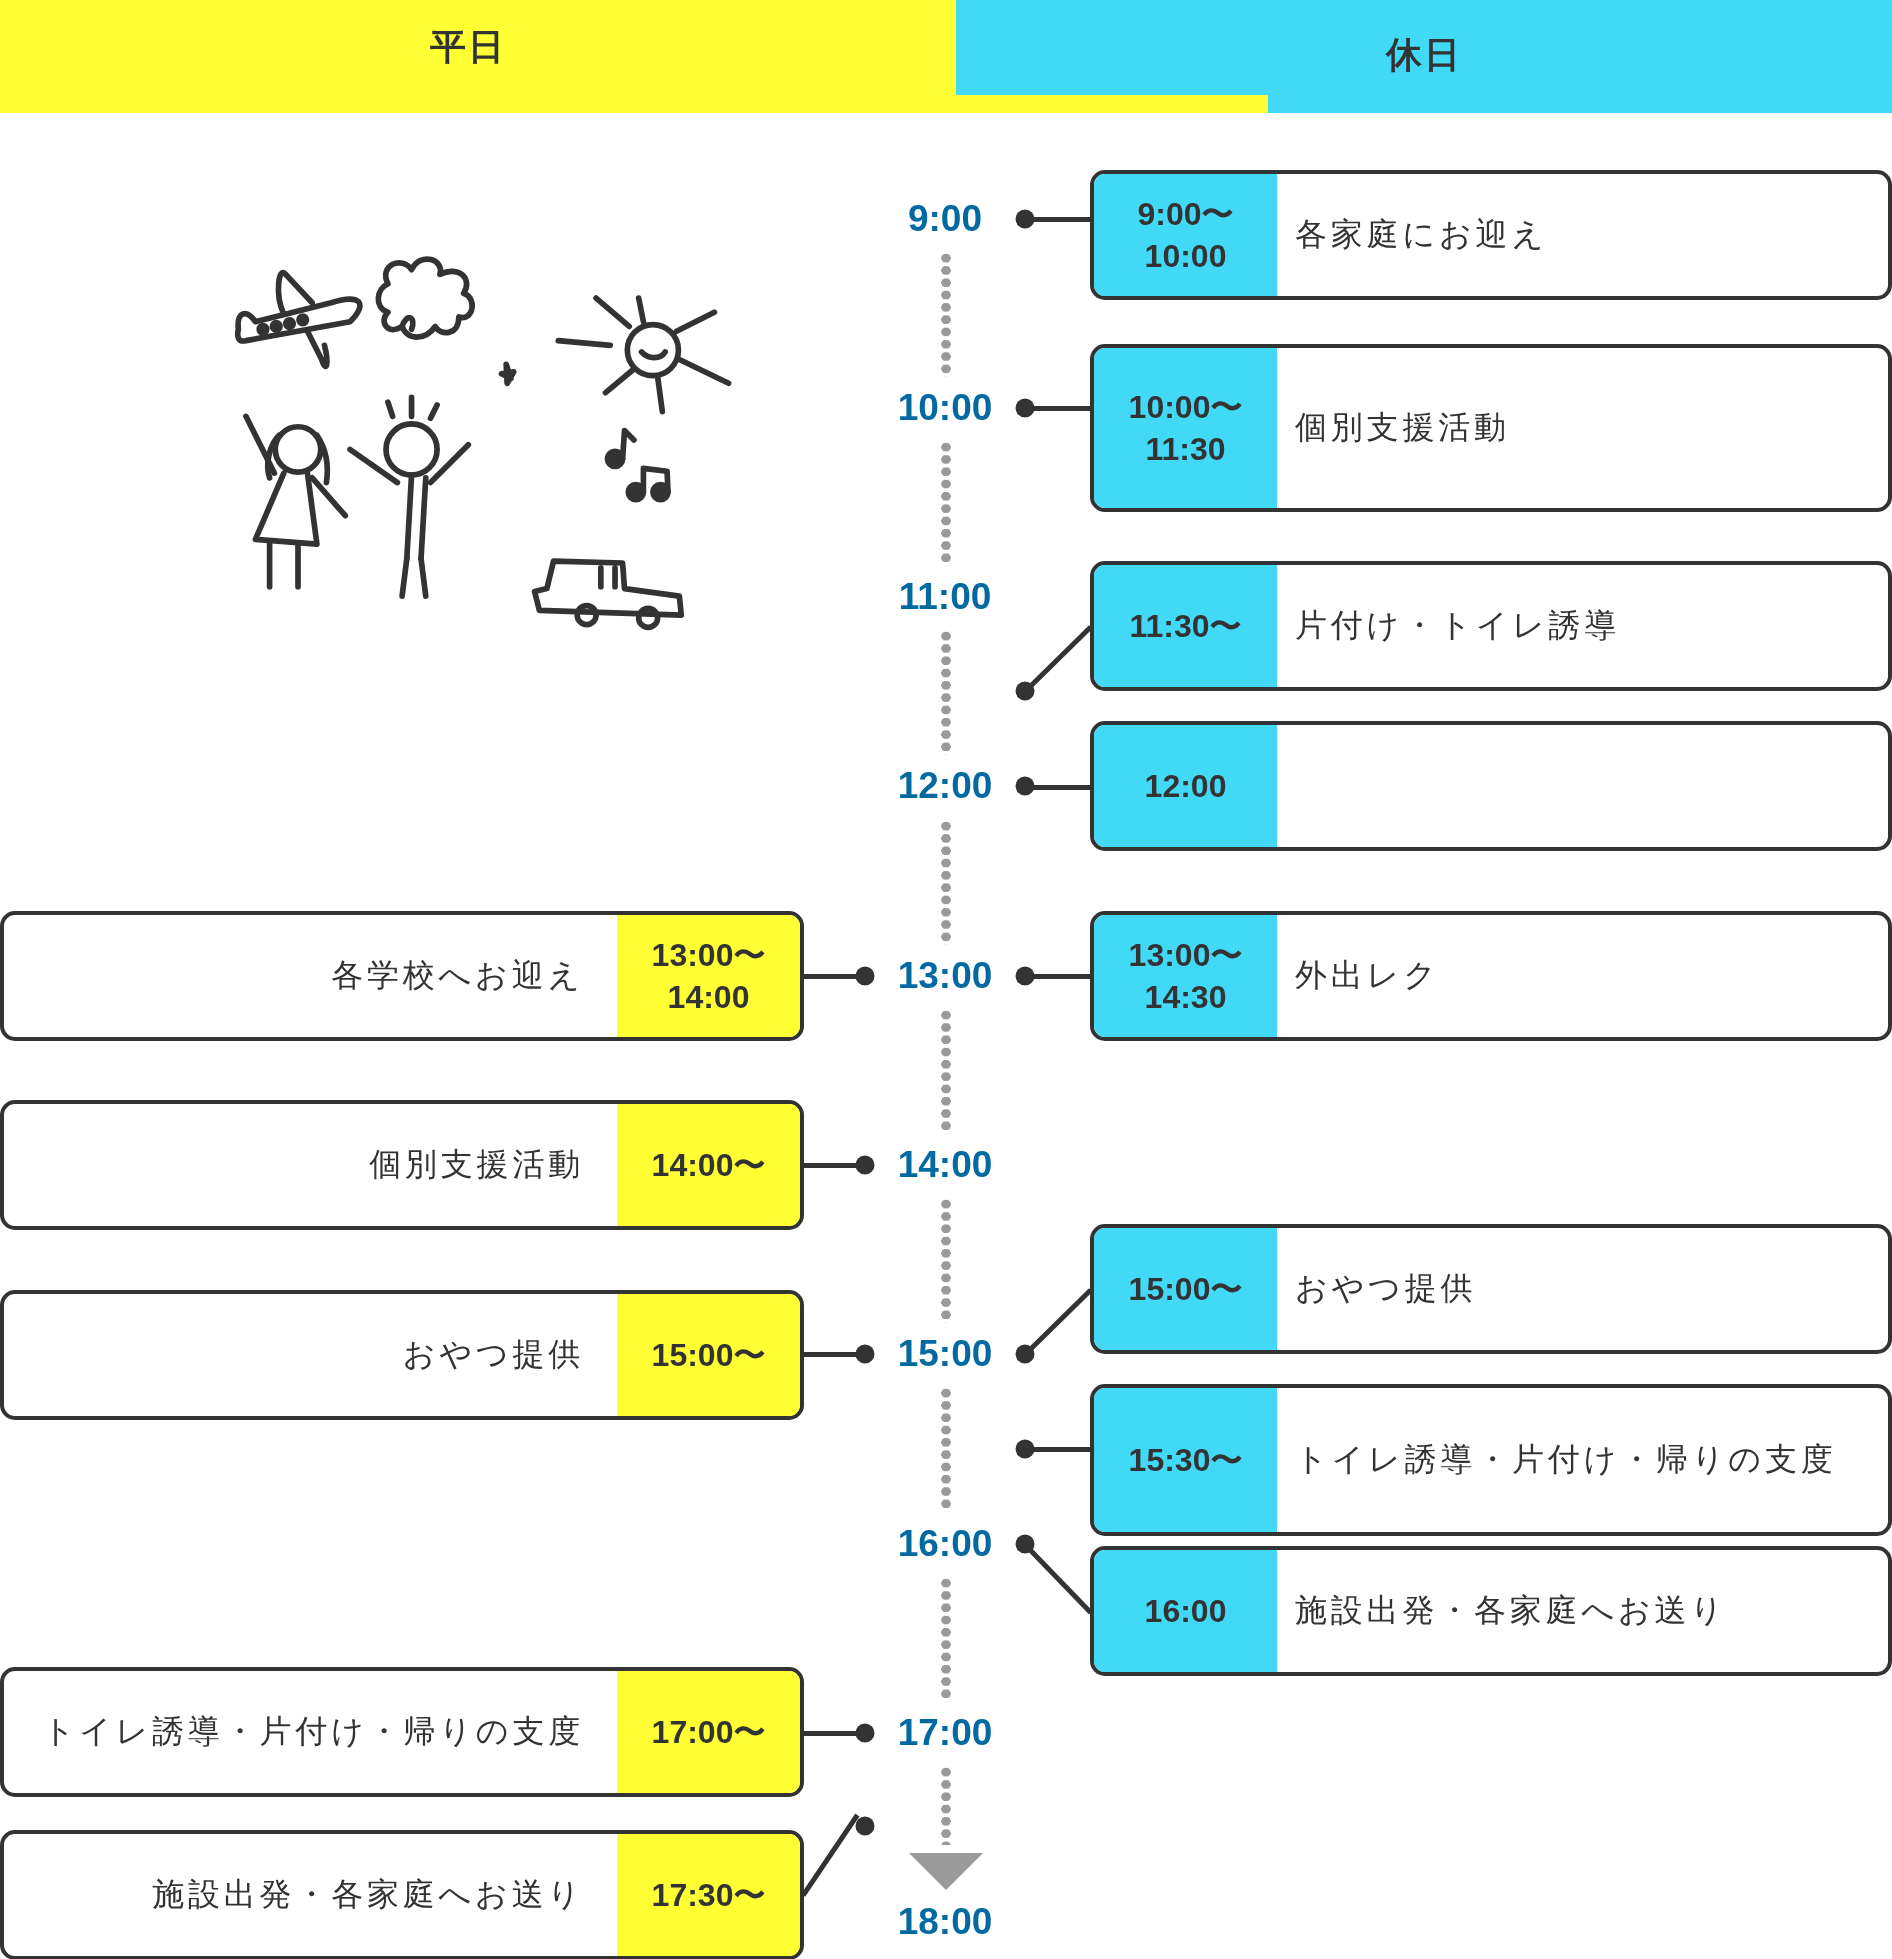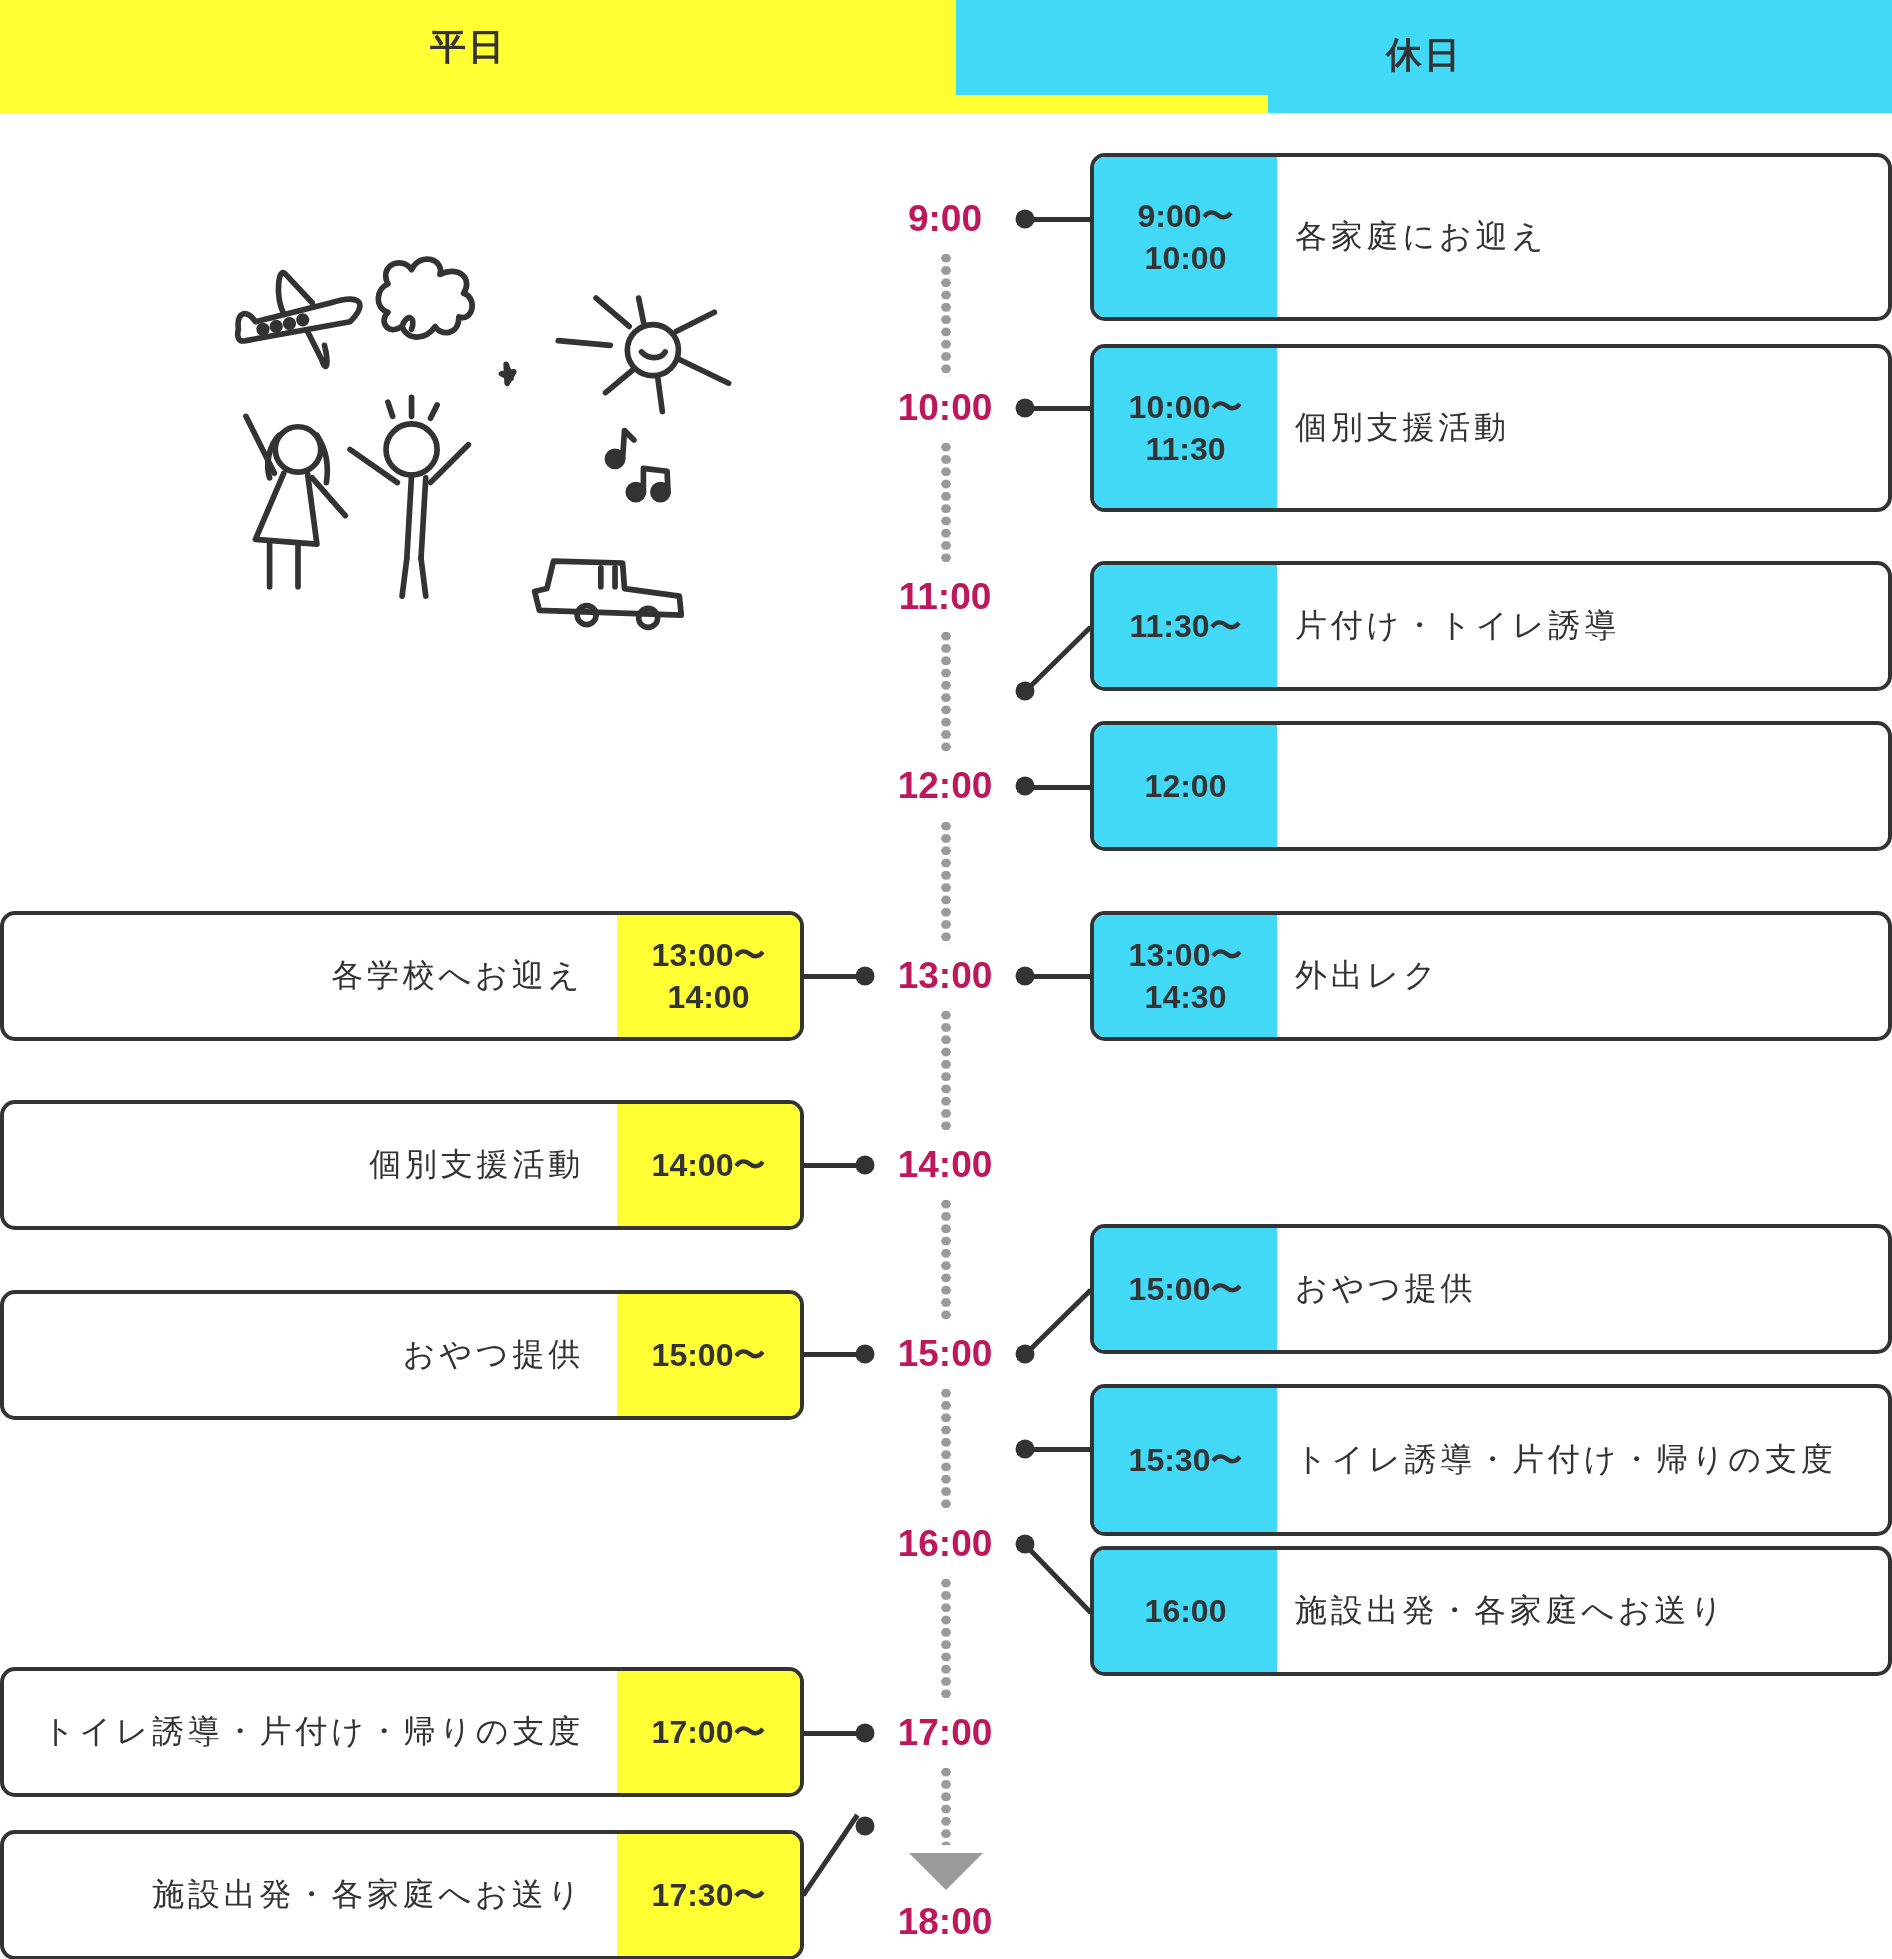--- a/index.html
+++ b/index.html
@@ -4,21 +4,21 @@
 <style>
   html, body { margin:0; padding:0; background:#ffffff; }
   body { width:1893px; height:1960px; position:relative; overflow:hidden;
          font-family:"DejaVu Sans", "Liberation Sans", sans-serif; color:#333333; }
   .hdr { position:absolute; }
   .hdr-label { position:absolute; font-weight:bold; font-size:36px; color:#333; transform:translate(-50%,-50%); letter-spacing:1.9px; }
   .timeline-dots { position:absolute; left:941px; width:9.5px;
     background-image: radial-gradient(circle, #9a9a9a 4.3px, transparent 4.7px);
     background-size:9.5px 12.3px; background-repeat:repeat-y; }
   .time-label { position:absolute; left:945px; transform:translate(-50%,-50%);
-    font-family:"Liberation Sans", sans-serif; font-weight:bold; font-size:37px; color:#be185d; white-space:nowrap; }
+    font-family:"Liberation Sans", sans-serif; font-weight:bold; font-size:37px; color:#0369a1; white-space:nowrap; }
   .dot { position:absolute; width:19px; height:19px; border-radius:50%; background:#333; transform:translate(-50%,-50%); }
   .conn { position:absolute; height:4.7px; background:#333; transform-origin:0 50%; }
   .card { position:absolute; box-sizing:border-box; border:4.7px solid #333; border-radius:15px; overflow:hidden; background:#fff; display:flex; }
   .card.right { left:1090px; width:802px; }
   .card.left { left:0; width:804px; flex-direction:row-reverse; }
   .card .time { flex:0 0 183px; display:flex; flex-direction:column; align-items:center; justify-content:center;
     font-family:"Liberation Sans", sans-serif; font-weight:bold; font-size:32px; line-height:42px; color:#333; }
   .card.right .time { background:#42D9F7; }
   .card.left .time { background:#FFFF33; }
   .card .act { flex:1; display:flex; align-items:center; font-size:32px; letter-spacing:3.8px; color:#333; white-space:nowrap; }
@@ -132,21 +132,21 @@
 <div class="dot" style="left:865px;top:976px;"></div>
 <div class="conn" style="left:803px;top:1163px;width:63px;"></div>
 <div class="dot" style="left:865px;top:1165px;"></div>
 <div class="conn" style="left:803px;top:1352px;width:63px;"></div>
 <div class="dot" style="left:865px;top:1354px;"></div>
 <div class="conn" style="left:803px;top:1731px;width:63px;"></div>
 <div class="dot" style="left:865px;top:1733px;"></div>
 <div class="conn" style="left:803px;top:1893px;width:97px;transform:rotate(-56deg);"></div>
 <div class="dot" style="left:865px;top:1826px;"></div>
 
-<div class="card right" style="top:153px;height:168px;">
+<div class="card right" style="top:170px;height:130px;">
   <div class="time">
       <span>9:00〜</span>
       <span>10:00</span>
     </div>
   <div class="act">各家庭にお迎え</div>
 </div>
 <div class="card right" style="top:344px;height:168px;">
   <div class="time">
       <span>10:00〜</span>
       <span>11:30</span>

